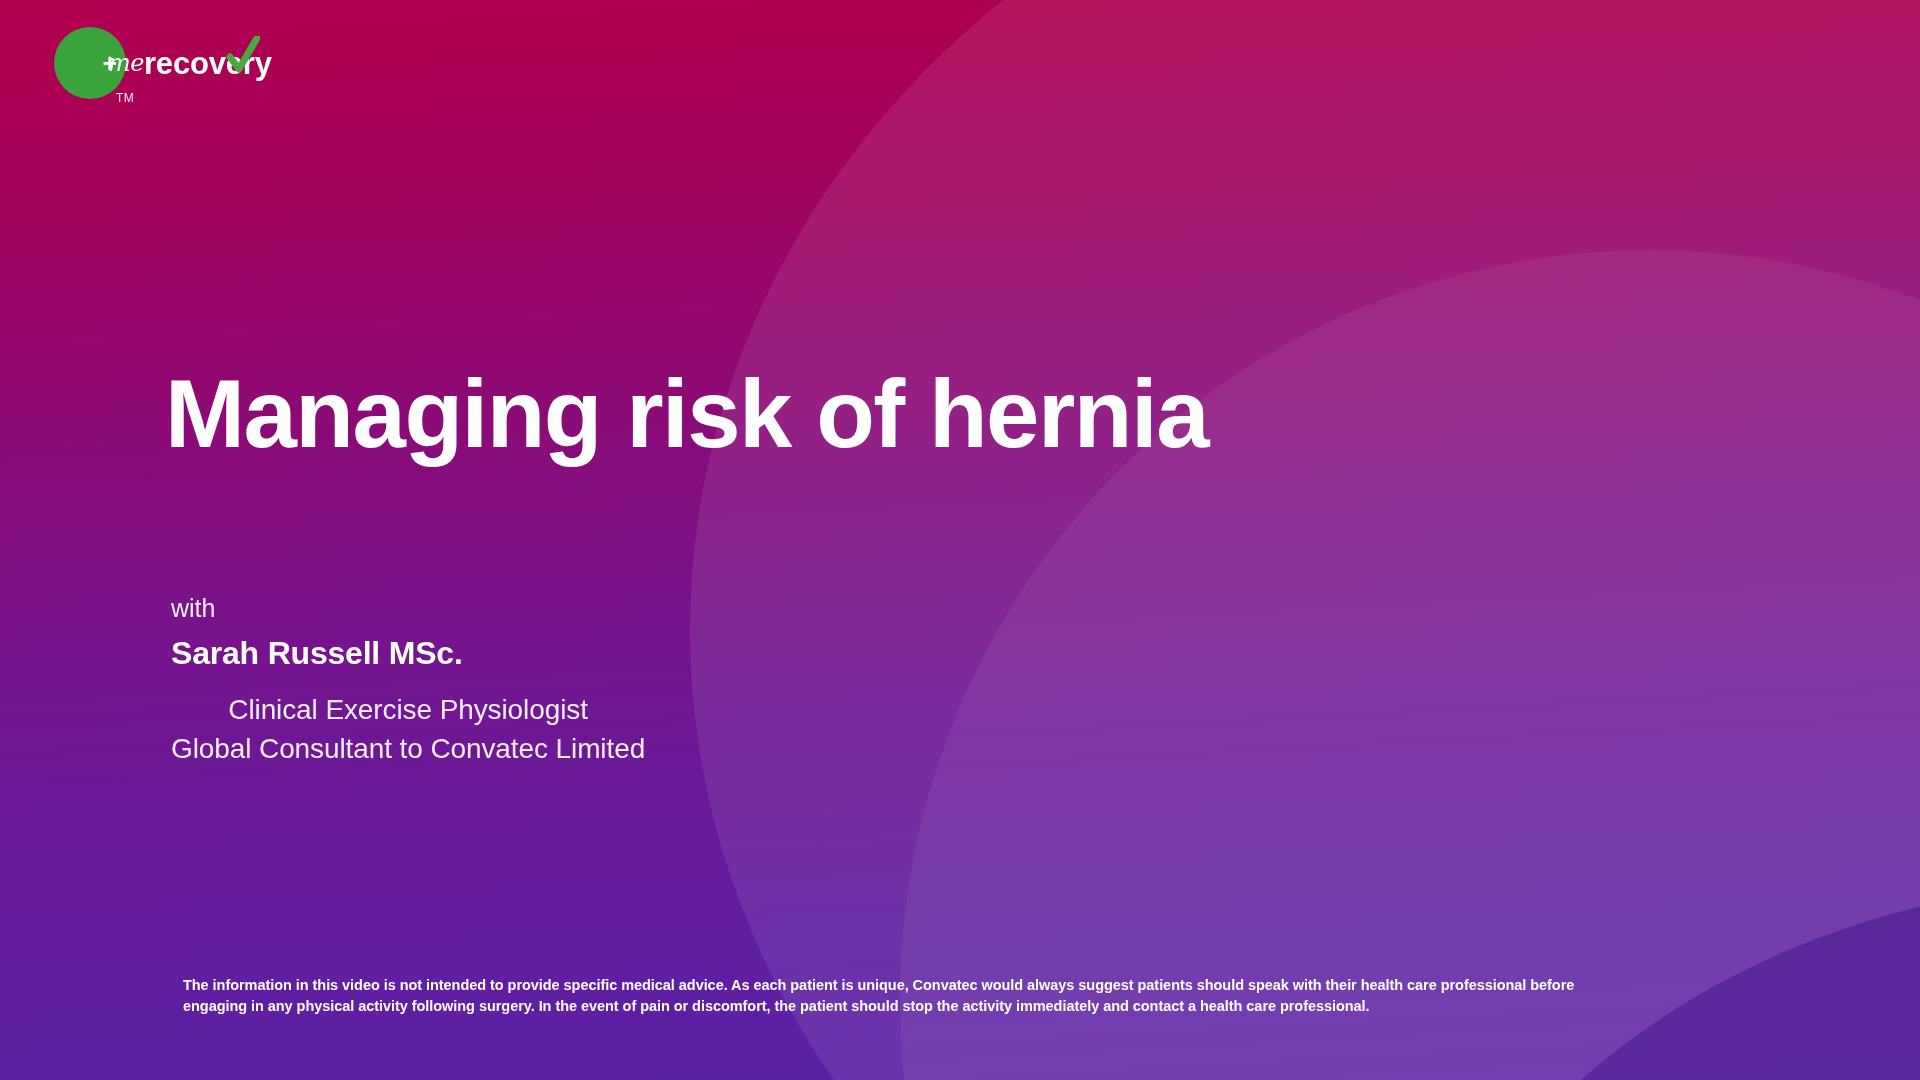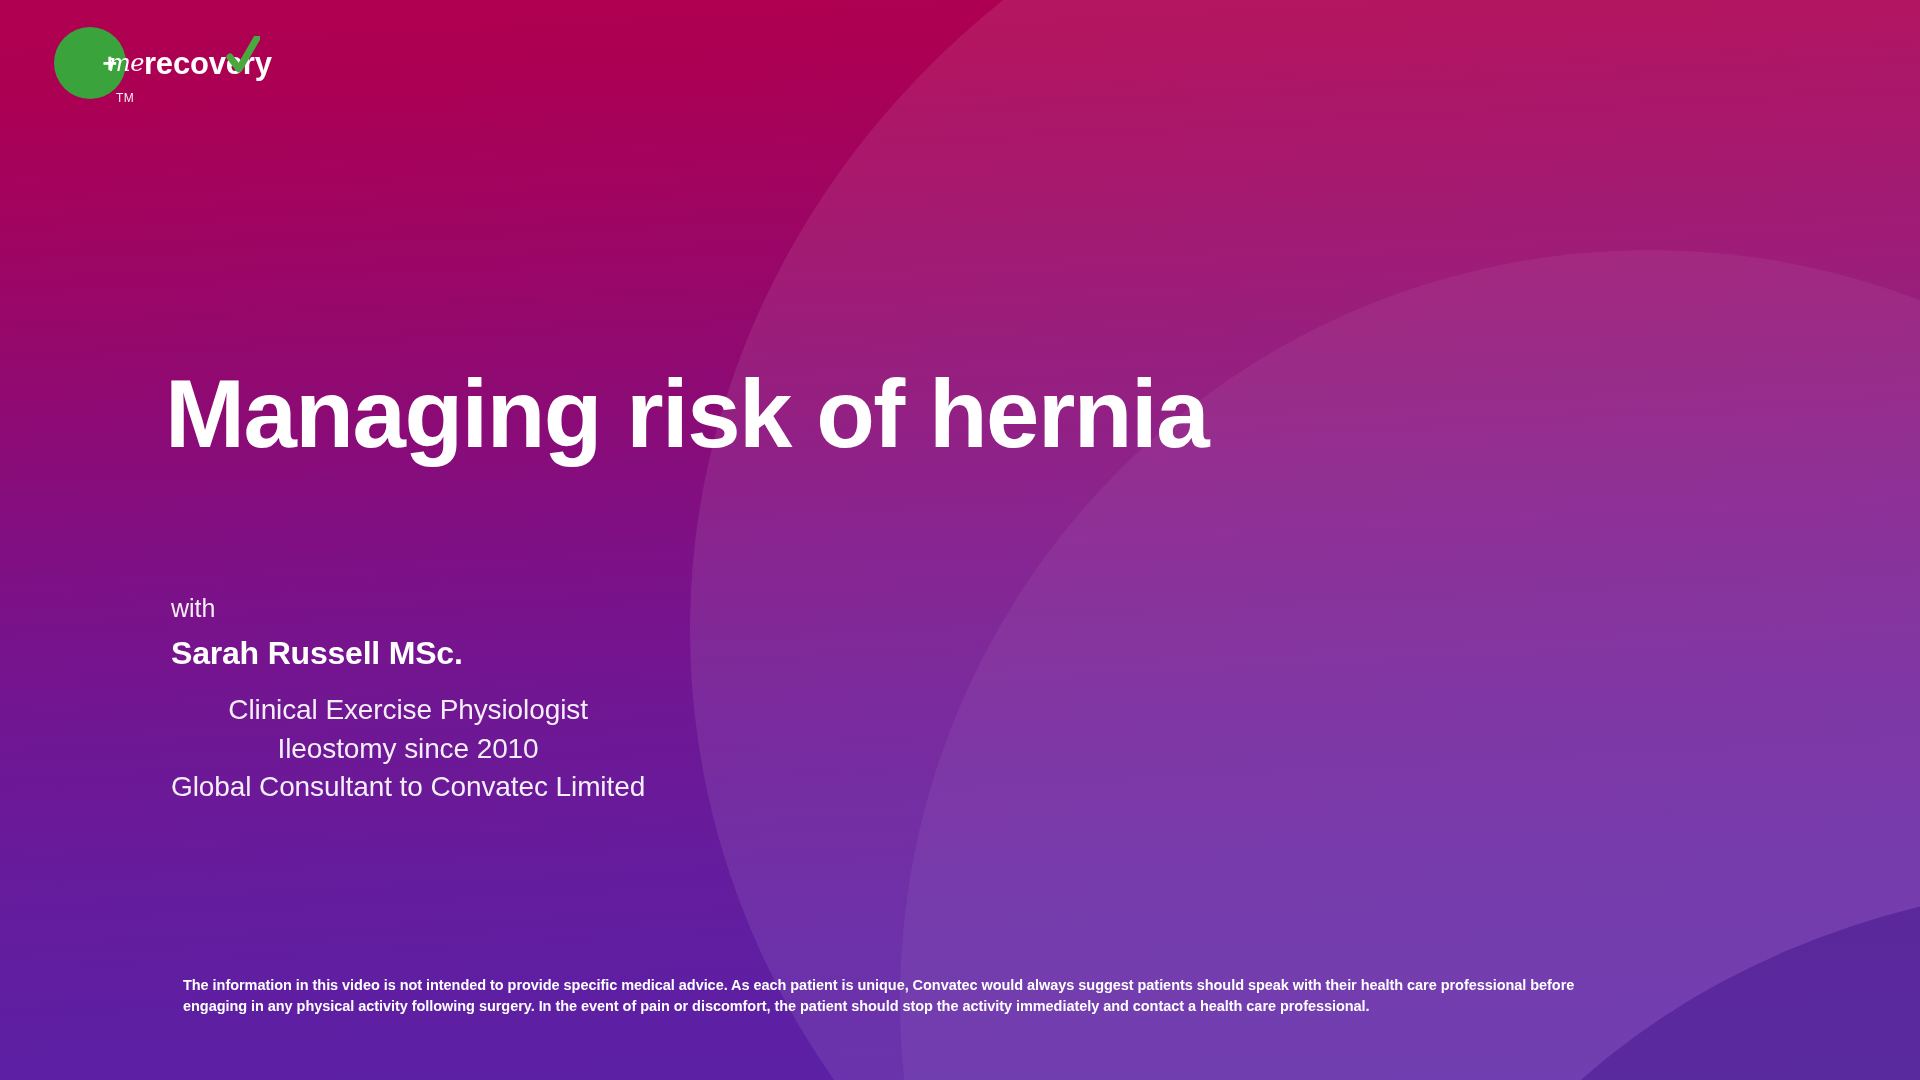--- a/index.html
+++ b/index.html
@@ -209,19 +209,18 @@
       </svg>
     </div>
   </div>
 
   <h1 id="title">Managing risk of hernia</h1>
 
   <div id="speaker">
     <div class="spk-with">with</div>
     <div class="spk-name">Sarah Russell MSc.</div>
     <div class="spk-line">Clinical Exercise Physiologist</div>
-    <div class="spk-line">Ileostomy since 2010</div>
     <div class="spk-line">Global Consultant to Convatec Limited</div>
   </div>
 
   <div id="disclaimer">The information in this video is not intended to provide specific medical advice. As each patient is unique, Convatec would always suggest patients should speak with their health care professional before engaging in any physical activity following surgery. In the event of pain or discomfort, the patient should stop the activity immediately and contact a health care professional.</div>
 
 </div>
 
 </body></html>

